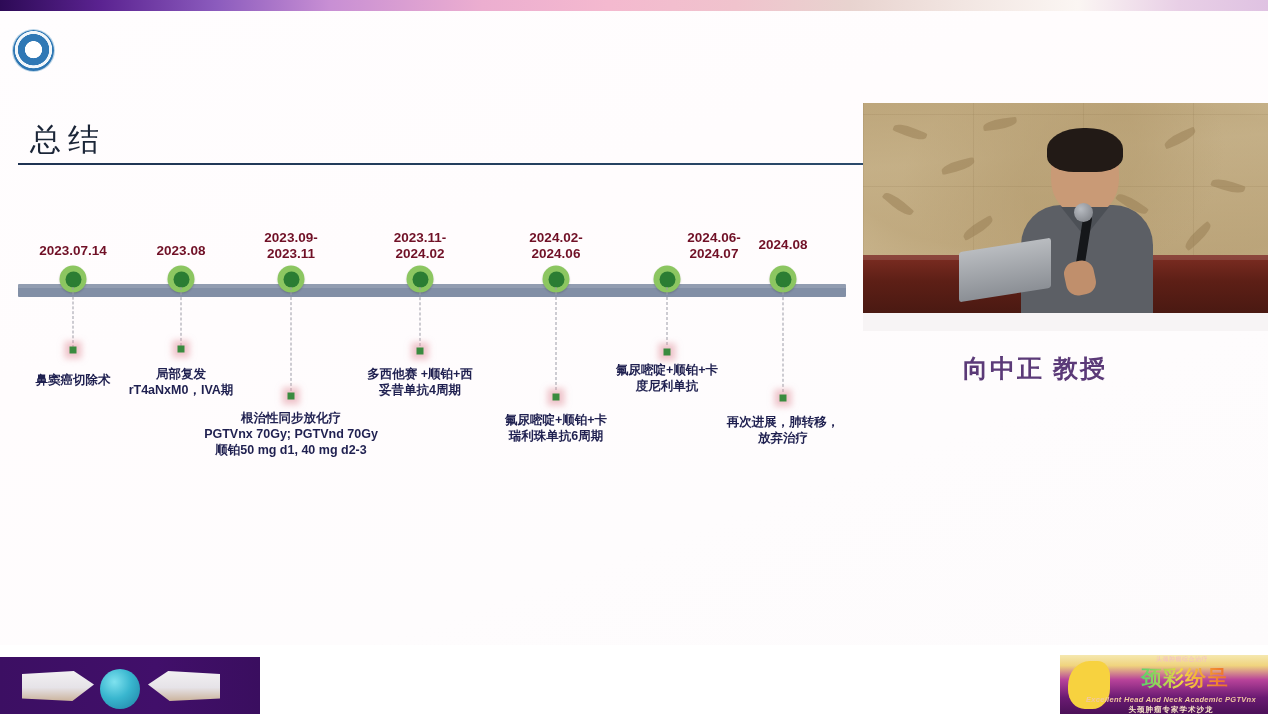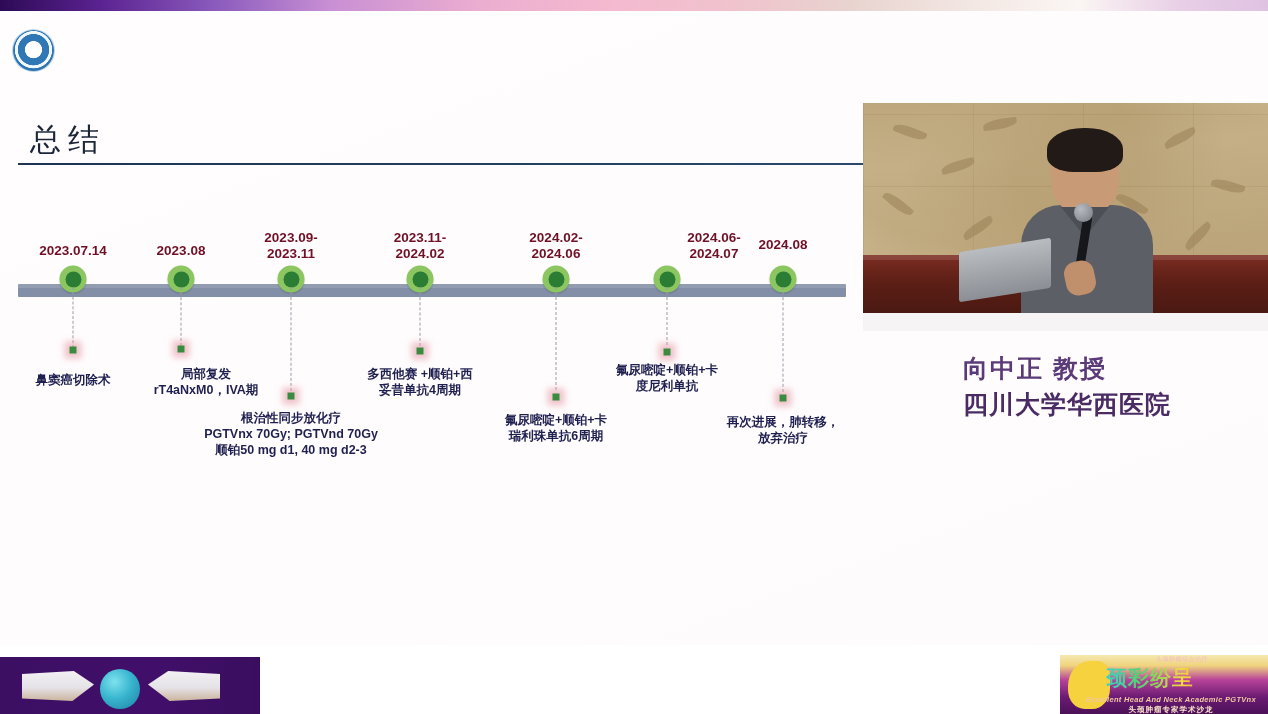--- a/index.html
+++ b/index.html
@@ -120,21 +120,21 @@
     background:radial-gradient(circle at 36% 32%,#7fe2ef 0%,#39b6cf 45%,#1d7fa2 100%);}
 
   .foot-right{position:absolute;right:0;top:10px;width:208px;height:59px;
     background:linear-gradient(180deg,#f5e8b0 0%,#f0d47e 18%,#b8439a 42%,#6a1a72 72%,#4c1158 100%);
     overflow:hidden;}
   .fr-head{position:absolute;left:8px;top:6px;width:42px;height:48px;
     background:#f7d23f;border-radius:52% 30% 42% 40%;}
   .fr-title{position:absolute;left:46px;top:8px;right:4px;height:30px;
     font-size:21px;font-weight:bold;letter-spacing:1px;line-height:30px;
     background:linear-gradient(90deg,#3ad0c6 0%,#57d36b 22%,#f2d743 48%,#f07d2d 72%,#e8433f 100%);
-    -webkit-background-clip:text;background-clip:text;color:transparent;
+    -webkit-background-clip:text;background-clip:text;color:transparent;text-align:center;
     -webkit-text-fill-color:transparent;}
   .fr-sub{position:absolute;left:20px;top:40px;right:6px;text-align:center;
     font-size:7.5px;color:#f2c8a0;letter-spacing:.3px;font-style:italic;font-weight:bold;}
   .fr-sub2{position:absolute;left:20px;top:50px;right:6px;text-align:center;
     font-size:7.5px;color:#f6e2c6;letter-spacing:1px;font-weight:bold;}
   .fr-tiny{position:absolute;left:96px;top:0px;font-size:6px;color:#f3b9c9;letter-spacing:.5px;}
 </style>
 </head>
 <body>
 
@@ -161,21 +161,21 @@
         </div>
         <div class="stem" style="left: 73px; top: 276px; height: 61px;"></div>
         <div class="dmark" style="left: 73px; top: 339px;"></div>
         <div class="cap" style="left: 73px; top: 361px;">鼻窦癌切除术</div>
         <div class="date" style="left: 181px; top: 232px;">2023.08</div>
         <div class="node" style="left: 181px; top: 268px;">
           <i></i>
         </div>
         <div class="stem" style="left: 181px; top: 276px; height: 59px;"></div>
         <div class="dmark" style="left: 181px; top: 338px;"></div>
-        <div class="cap" style="left: 181px; top: 355px; margin-left: 25px;">局部复发
+        <div class="cap" style="left: 181px; top: 355px;">局部复发
 rT4aNxM0，IVA期</div>
         <div class="date" style="left: 291px; top: 219px;">2023.09-
 2023.11</div>
         <div class="node" style="left: 291px; top: 268px;">
           <i></i>
         </div>
         <div class="stem" style="left: 291px; top: 276px; height: 104px;"></div>
         <div class="dmark" style="left: 291px; top: 385px;"></div>
         <div class="cap" style="left: 291px; top: 399px;">根治性同步放化疗
 PGTVnx 70Gy; PGTVnd 70Gy
@@ -238,21 +238,20 @@
         <div class="v-collar"></div>
         <div class="v-mic"></div>
         <div class="v-micball"></div>
         <div class="v-hand"></div>
         <div class="v-laptop"></div>
       </div>
       <div class="v-bottom"></div>
     </div>
 
     <div class="sp-name">向中正  教授</div>
-    <div class="sp-org">四川大学华西医院</div>
 
   </div>
 
   <div class="footer">
     <div class="foot-left">
       <span class="fl-armL"></span>
       <span class="fl-armR"></span>
       <span class="fl-globe"></span>
     </div>
     <div class="foot-right">

